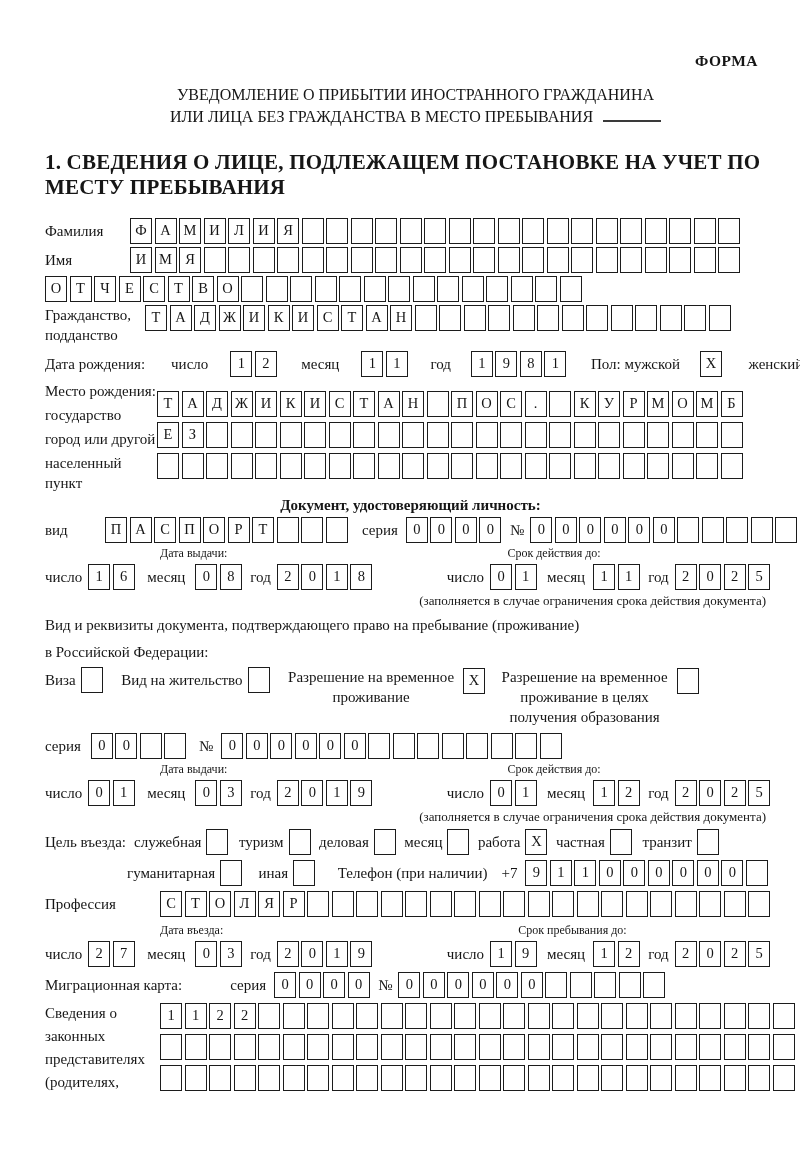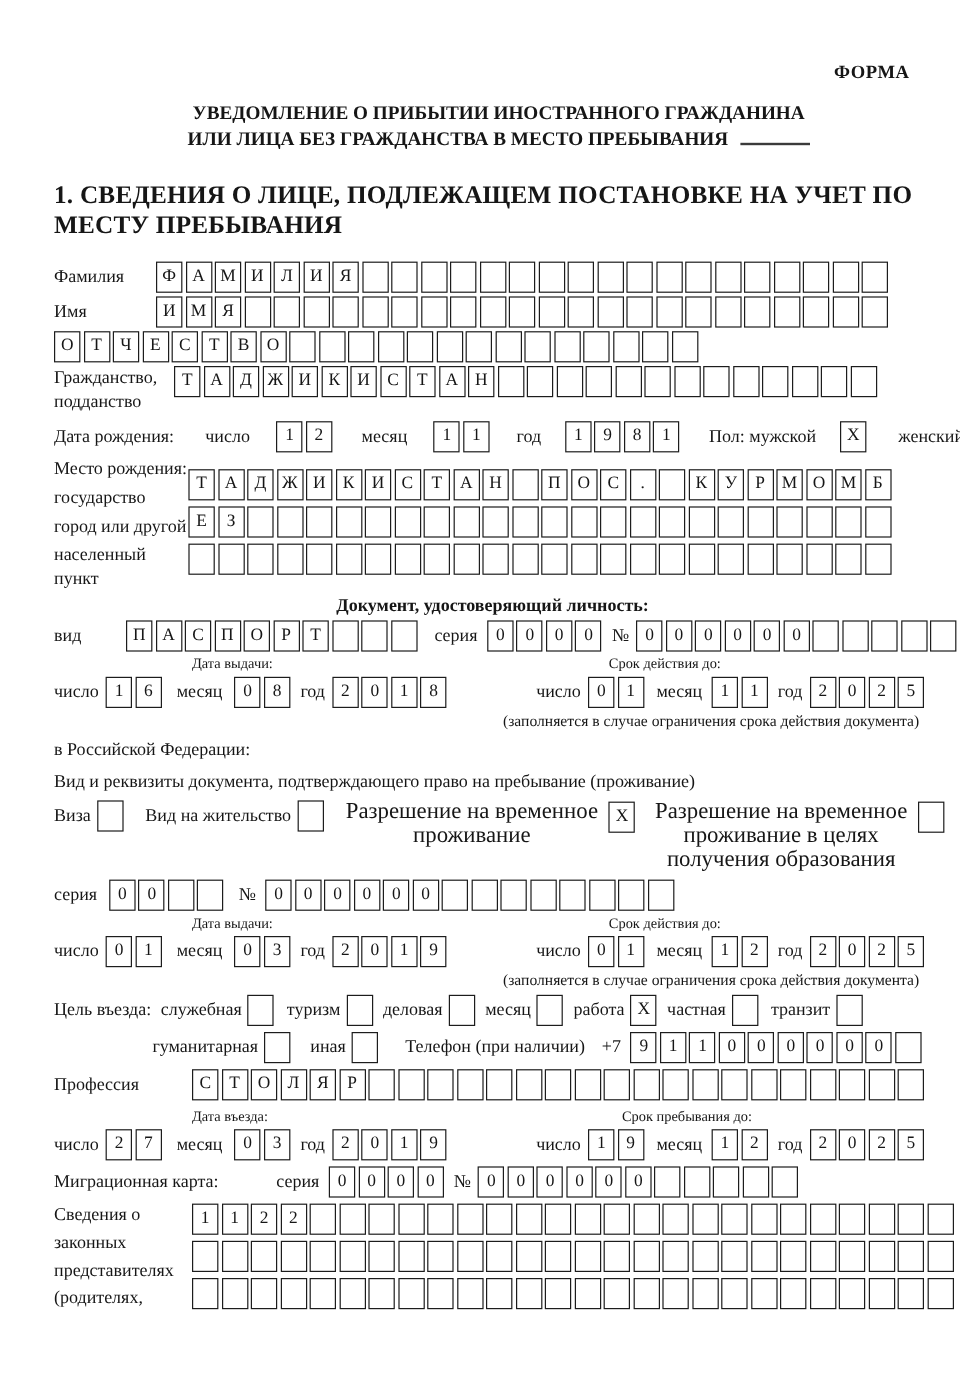--- a/index.html
+++ b/index.html
@@ -5,21 +5,21 @@
   html,body{margin:0;padding:0;}
   body{
     width:800px;height:1163px;overflow:hidden;background:#fff;color:#161616;
     font-family:"Liberation Serif","DejaVu Serif",serif;
   }
   .page{padding:36px 4px 0 45px;position:relative;}
   
   .hdr{margin-left:573px;font-size:14px;line-height:19px;}
   .hdr .gap{height:3px;}
   .forma{font-weight:bold;font-size:15.5px;text-align:right;margin:16px 38px 0 0;letter-spacing:.5px;}
-  .title{font-weight:bold;font-size:16px;text-align:center;line-height:22px;margin:14px 30px 0 20px;}
+  .title{font-weight:normal;font-size:16px;text-align:center;line-height:22px;margin:14px 30px 0 20px;}
   .uline{display:inline-block;width:58px;border-bottom:2.2px solid #3a3a3a;height:12px;margin-left:10px;}
   .sec1{font-weight:bold;font-size:21px;margin:22px 0 0 0;letter-spacing:.2px;}
   
   .row{display:flex;align-items:center;margin:0 0 3px 0;font-size:15px;}
   .rs{align-items:flex-start;}
   .lbl{flex:none;}
   .cells{display:flex;flex:none;}
   .cell{
     flex:none;box-sizing:border-box;width:22px;height:26px;border:1.6px solid #1c1c1c;
     margin-right:2.5px;text-align:center;font-size:14.5px;line-height:23px;background:#fff;
@@ -27,21 +27,21 @@
   .w85{width:85px;} .w170{width:170px;} .w100{width:100px;} .w112{width:112px;} .w65{width:60px;} .w115{width:115px;}
   .mt18{margin-top:18px;}
   .lines div{line-height:20px;}
   .center-b{font-weight:bold;font-size:15px;text-align:center;margin:4px 20px 3px 0;}
   .dh{display:flex;font-size:12px;margin:3px 0 3px 0;}
   .note{font-size:13px;text-align:right;margin:1px 30px 4px 0;}
   .plain{font-size:15px;margin:3px 0 3px 0;line-height:24px;}
   .opt{display:flex;align-items:center;}
   .opt .cells{margin-left:5px;}
   .permit{display:flex;align-items:flex-start;}
-  .permit .lines{text-align:center;font-size:19px;}
+  .permit .lines{text-align:center;font-size:15px;}
   .permit .cells{margin-left:9px;margin-top:1px;}
   .ml6{margin-left:6px;} .ml8{margin-left:8px;} .ml10{margin-left:10px;} .ml12{margin-left:12px;}
   .ml14{margin-left:14px;} .ml16{margin-left:16px;} .ml20{margin-left:20px;}
   .stack .row{margin-bottom:5px;}
 </style>
 </head>
 <body>
 
 <div class="page">
 
@@ -379,22 +379,22 @@
     <span class="cells ml6">
         <span class="cell">2</span>
         <span class="cell">0</span>
         <span class="cell">2</span>
         <span class="cell">5</span>
       </span>
   </div>
 
   <div class="note">(заполняется в случае ограничения срока действия документа)</div>
 
+  <div class="plain">Вид и реквизиты документа, подтверждающего право на пребывание (проживание)</div>
   <div class="plain">в Российской Федерации:</div>
-  <div class="plain">Вид и реквизиты документа, подтверждающего право на пребывание (проживание)</div>
 
   <div class="row rs" style="margin-top:2px;">
     <span class="opt">
       <span>Виза</span>
       <span class="cells">
           <span class="cell"></span>
         </span>
     </span>
     <span class="opt ml16">
       <span>Вид на жительство</span>

